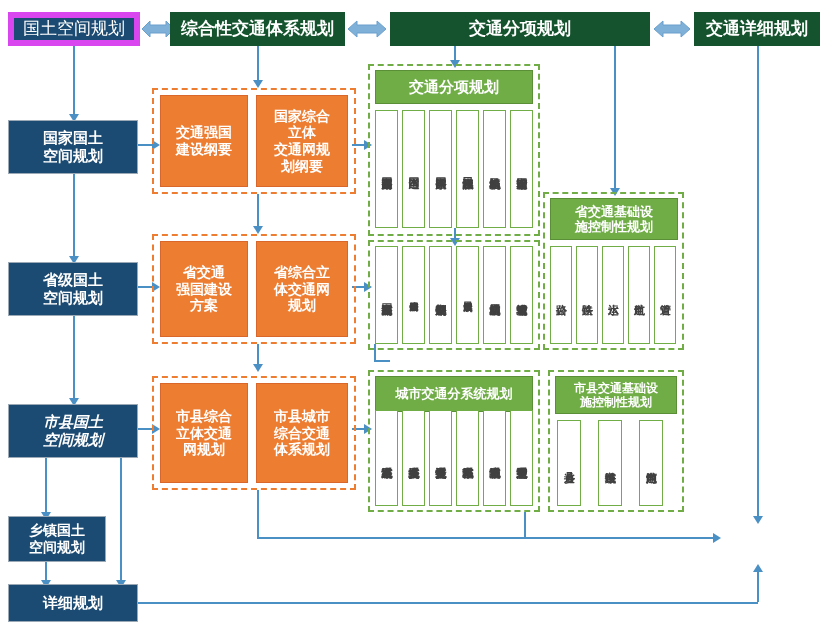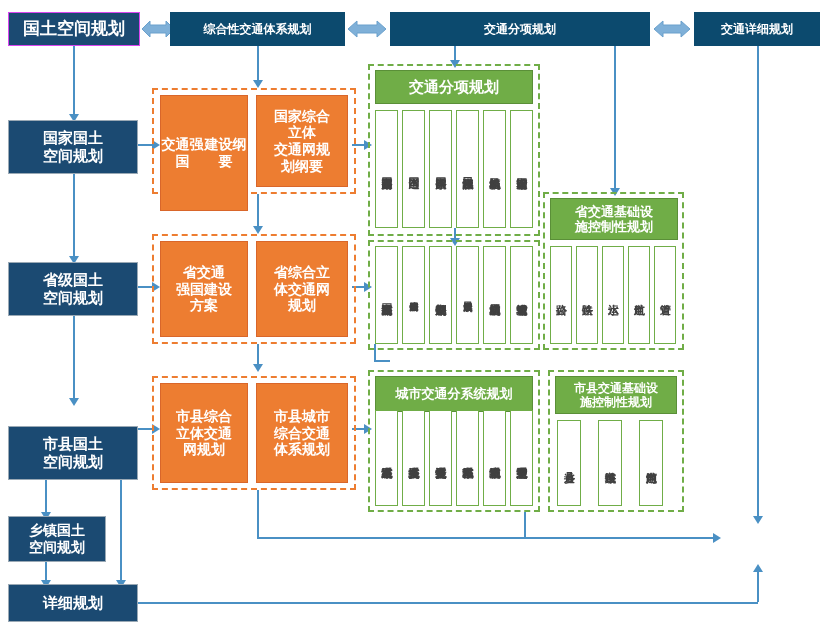--- a/index.html
+++ b/index.html
@@ -3,22 +3,22 @@
 <meta charset="utf-8">
 <style>
   html,body{margin:0;padding:0;background:#ffffff;}
   body{font-family:"Liberation Sans","DejaVu Sans",sans-serif;}
   #canvas{position:relative;width:828px;height:630px;overflow:hidden;background:#fff;}
 
   .box{position:absolute;box-sizing:border-box;display:flex;align-items:center;
        justify-content:center;text-align:center;line-height:1.18;}
 
   
-  .hdr-navy{background:#1b4a72;border:1px solid #d946ef;color:#fff;font-size:17px;font-weight:bold;}
-  .hdr-blue{background:#0c4a6e;color:#fff;font-size:12px;font-weight:bold;}
+  .hdr-navy{background:#1b4a72;border:6px solid #d946ef;color:#fff;font-size:17px;font-weight:normal;}
+  .hdr-blue{background:#14532d;color:#fff;font-size:17px;font-weight:bold;}
 
   
   .navy{background:#1b4a72;border:1px solid #9aa9b5;color:#fff;font-size:15px;font-weight:bold;}
 
   
   .orange{background:#ed7d31;border:1px solid #d9662a;color:#fff;font-size:14px;font-weight:bold;}
   .orange-dash{position:absolute;box-sizing:border-box;border:2px dashed #ed7d31;background:transparent;}
 
   
   .green-dash{position:absolute;box-sizing:border-box;border:2px dashed #70ad47;background:transparent;}
@@ -135,34 +135,34 @@
   <div class="box navy" style="left:8px;top:120px;width:130px;height:54px;flex-direction:column;">
     <span>国家国土</span>
     <span>空间规划</span>
   </div>
 
   <div class="box navy" style="left:8px;top:262px;width:130px;height:54px;flex-direction:column;">
     <span>省级国土</span>
     <span>空间规划</span>
   </div>
 
-  <div class="box navy" style="left:8px;top:426px;width:130px;height:54px;flex-direction:column;">
+  <div class="box navy" style="left:8px;top:404px;width:130px;height:54px;flex-direction:column;font-style:italic;">
     <span>市县国土</span>
     <span>空间规划</span>
   </div>
 
   <div class="box navy" style="left:8px;top:516px;width:98px;height:46px;flex-direction:column;font-size:14px;justify-content:center;">
     <span>乡镇国土</span>
     <span>空间规划</span>
   </div>
 
   <div class="box navy" style="left:8px;top:584px;width:130px;height:38px;">详细规划</div>
 
   <div class="orange-dash" style="left:152px;top:88px;width:204px;height:106px;"></div>
-  <div class="box orange" style="left:160px;top:95px;width:88px;height:116px;flex-direction:row;">
+  <div class="box orange" style="left:160px;top:95px;width:88px;height:92px;flex-direction:column;">
     <span>交通强国</span>
     <span>建设纲要</span>
   </div>
   <div class="box orange" style="left:256px;top:95px;width:92px;height:92px;flex-direction:column;">
     <span>国家综合</span>
     <span>立体</span>
     <span>交通网规</span>
     <span>划纲要</span>
   </div>
 

